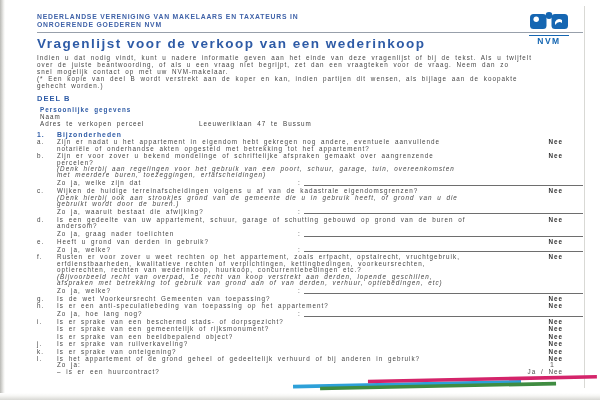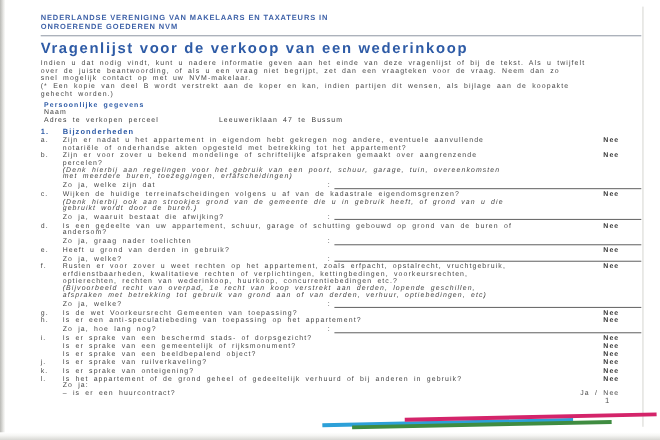--- a/index.html
+++ b/index.html
@@ -71,33 +71,44 @@
 <div class="edge-bottom"></div>
 <div class="scanline-right"></div>
 
 <div class="content">
 
   <div class="org">
     <div>NEDERLANDSE VERENIGING VAN MAKELAARS EN TAXATEURS IN</div>
     <div>ONROERENDE GOEDEREN NVM</div>
   </div>
 
+  <div class="logo">
+    <svg width="40" height="22" viewBox="0 0 40 22">
+      <rect x="1" y="4" width="16.5" height="15" rx="3.5" fill="#1566b2"></rect>
+      <rect x="22.5" y="4" width="16.5" height="15" rx="3.5" fill="#1566b2"></rect>
+      <circle cx="20" cy="5.5" r="3.4" fill="#1566b2"></circle>
+      <circle cx="7.2" cy="9.2" r="2.7" fill="#ffffff"></circle>
+      <path d="M 26 12 q 2.5 -5 7 -2 l 0 3 q -3.5 -2.5 -7 2 z" fill="#ffffff"></path>
+    </svg>
+    <div class="nvm-word">NVM</div>
+  </div>
 
   <div class="header-rule"></div>
 
   <div class="doc-title">Vragenlijst voor de verkoop van een wederinkoop</div>
 
   <div class="intro">
     <div>Indien u dat nodig vindt, kunt u nadere informatie geven aan het einde van deze vragenlijst of bij de tekst. Als u twijfelt</div>
     <div>over de juiste beantwoording, of als u een vraag niet begrijpt, zet dan een vraagteken voor de vraag. Neem dan zo</div>
     <div>snel mogelijk contact op met uw NVM-makelaar.</div>
     <div>(* Een kopie van deel B wordt verstrekt aan de koper en kan, indien partijen dit wensen, als bijlage aan de koopakte</div>
     <div>gehecht worden.)</div>
   </div>
 
+  <div class="deel-b">DEEL B</div>
 
   <div class="personal">
     <div class="ph">Persoonlijke gegevens</div>
     <div>Naam</div>
     <div class="addr-row">
       <span>Adres te verkopen perceel</span>
       <span class="addr-val">Leeuweriklaan 47 te Bussum</span>
     </div>
   </div>
 

